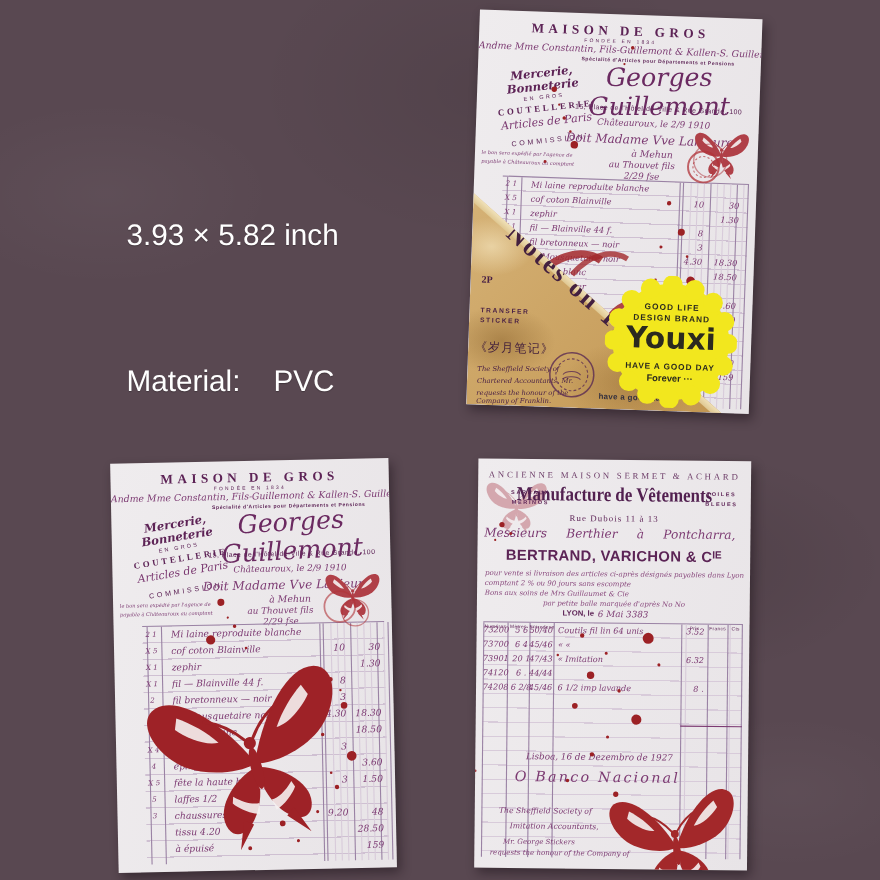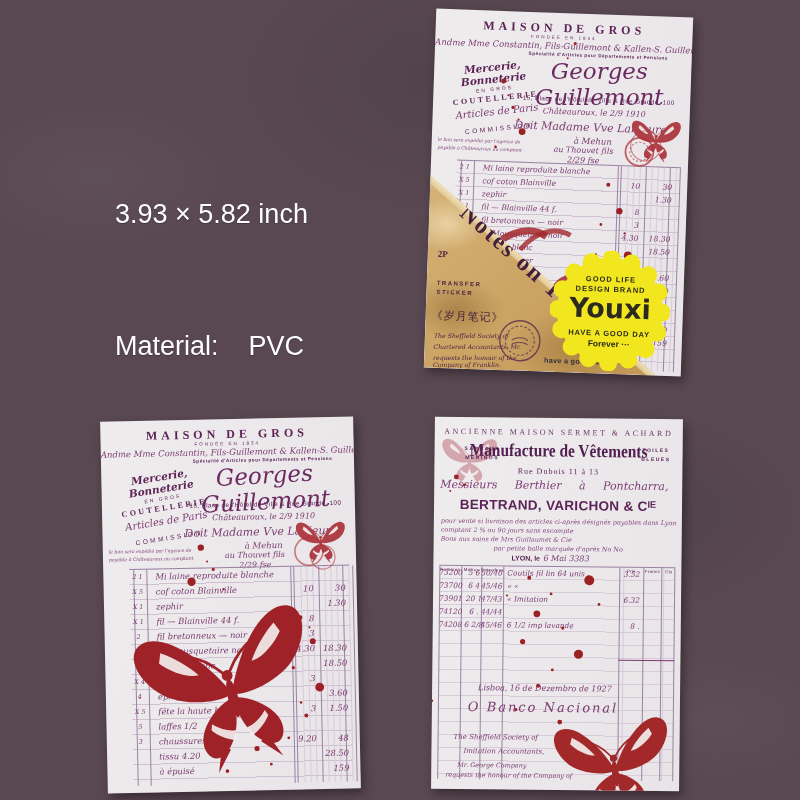--- a/index.html
+++ b/index.html
@@ -622,21 +622,21 @@
         <span class="d">6 1/2 imp lavande</span>
         <span class="p">8 .</span>
         <span class="f">33 .</span>
       </div>
     </div>
 
   <div class="script c-foot" style="top:266px;left:46px;font-size:8px">Lisboa, 16 de Dezembro de 1927</div>
   <div class="script c-foot" style="top:282px;left:36px;font-size:13px;letter-spacing:2px">O Banco Nacional</div>
   <div class="script c-foot" style="top:316px;left:22px">The Sheffield Society of</div>
   <div class="script c-foot" style="top:330px;left:32px">Imitation Accountants,</div>
-  <div class="script c-foot" style="top:344px;left:26px;font-size:6.4px">Mr. George Company</div>
+  <div class="script c-foot" style="top:344px;left:26px;font-size:6.4px">Mr. George Stickers</div>
   <div class="script c-foot" style="top:354px;left:14px;font-size:6.4px">requests the honour of the Company of</div>
 
   <svg class="lay" style="left:0;top:0;width:248px;height:372px;z-index:3">
     <g fill="#9c2125">
       <circle cx="22" cy="60" r="2.4"></circle>
         <circle cx="30" cy="68" r="1.4"></circle>
         <circle cx="16" cy="74" r="1"></circle>
       <circle cx="96" cy="160" r="2"></circle>
         <circle cx="118" cy="176" r="1.4"></circle>
         <circle cx="104" cy="196" r="3.4"></circle>

